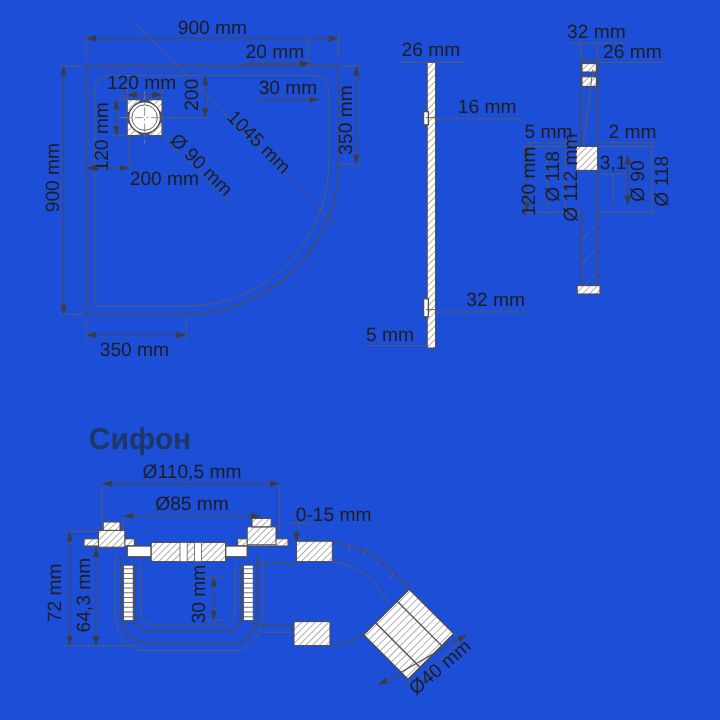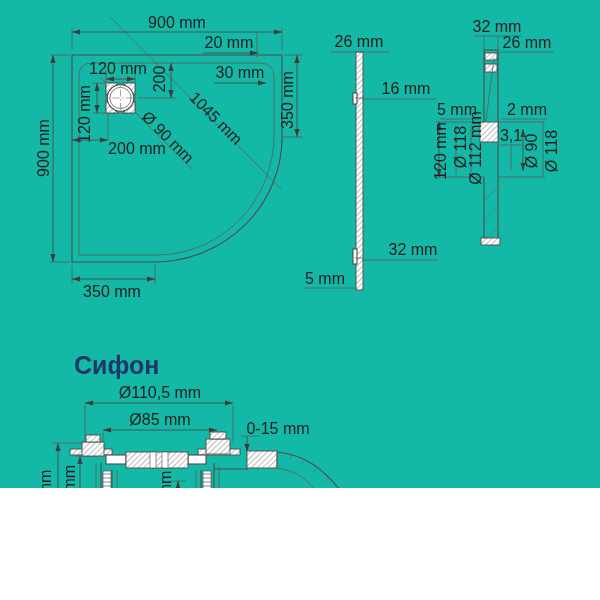--- a/index.html
+++ b/index.html
@@ -1,16 +1,16 @@
 <!DOCTYPE html>
 <html><head>
 <meta charset="utf-8">
 <style>
   html,body{margin:0;padding:0;background:#fff;}
-  .canvas{position:relative;width:600px;height:488px;background:#14b8a6;overflow:hidden;
+  .canvas{position:relative;width:600px;height:600px;background:#1d4ed8;overflow:hidden;
           font-family:"Liberation Sans",sans-serif;}
   svg{display:block;}
   .ln{stroke:#4c4c4c;stroke-width:1.1;fill:none;}
   .lt{stroke:#5d5d5d;stroke-width:0.8;fill:none;}
   .thin{stroke:#6a6a6a;stroke-width:0.6;fill:none;}
   .ext{stroke:#5d5d5d;stroke-width:0.8;fill:none;}
   .dl{stroke:#4a4a4a;stroke-width:0.9;fill:none;marker-start:url(#aS);marker-end:url(#aE);}
   .dle{stroke:#4a4a4a;stroke-width:0.9;fill:none;marker-end:url(#aE);}
   .cl{stroke:#808080;stroke-width:0.7;stroke-dasharray:7 2.5 1.5 2.5;fill:none;}
   .hf{fill:url(#h45);stroke:#4c4c4c;stroke-width:0.9;}

